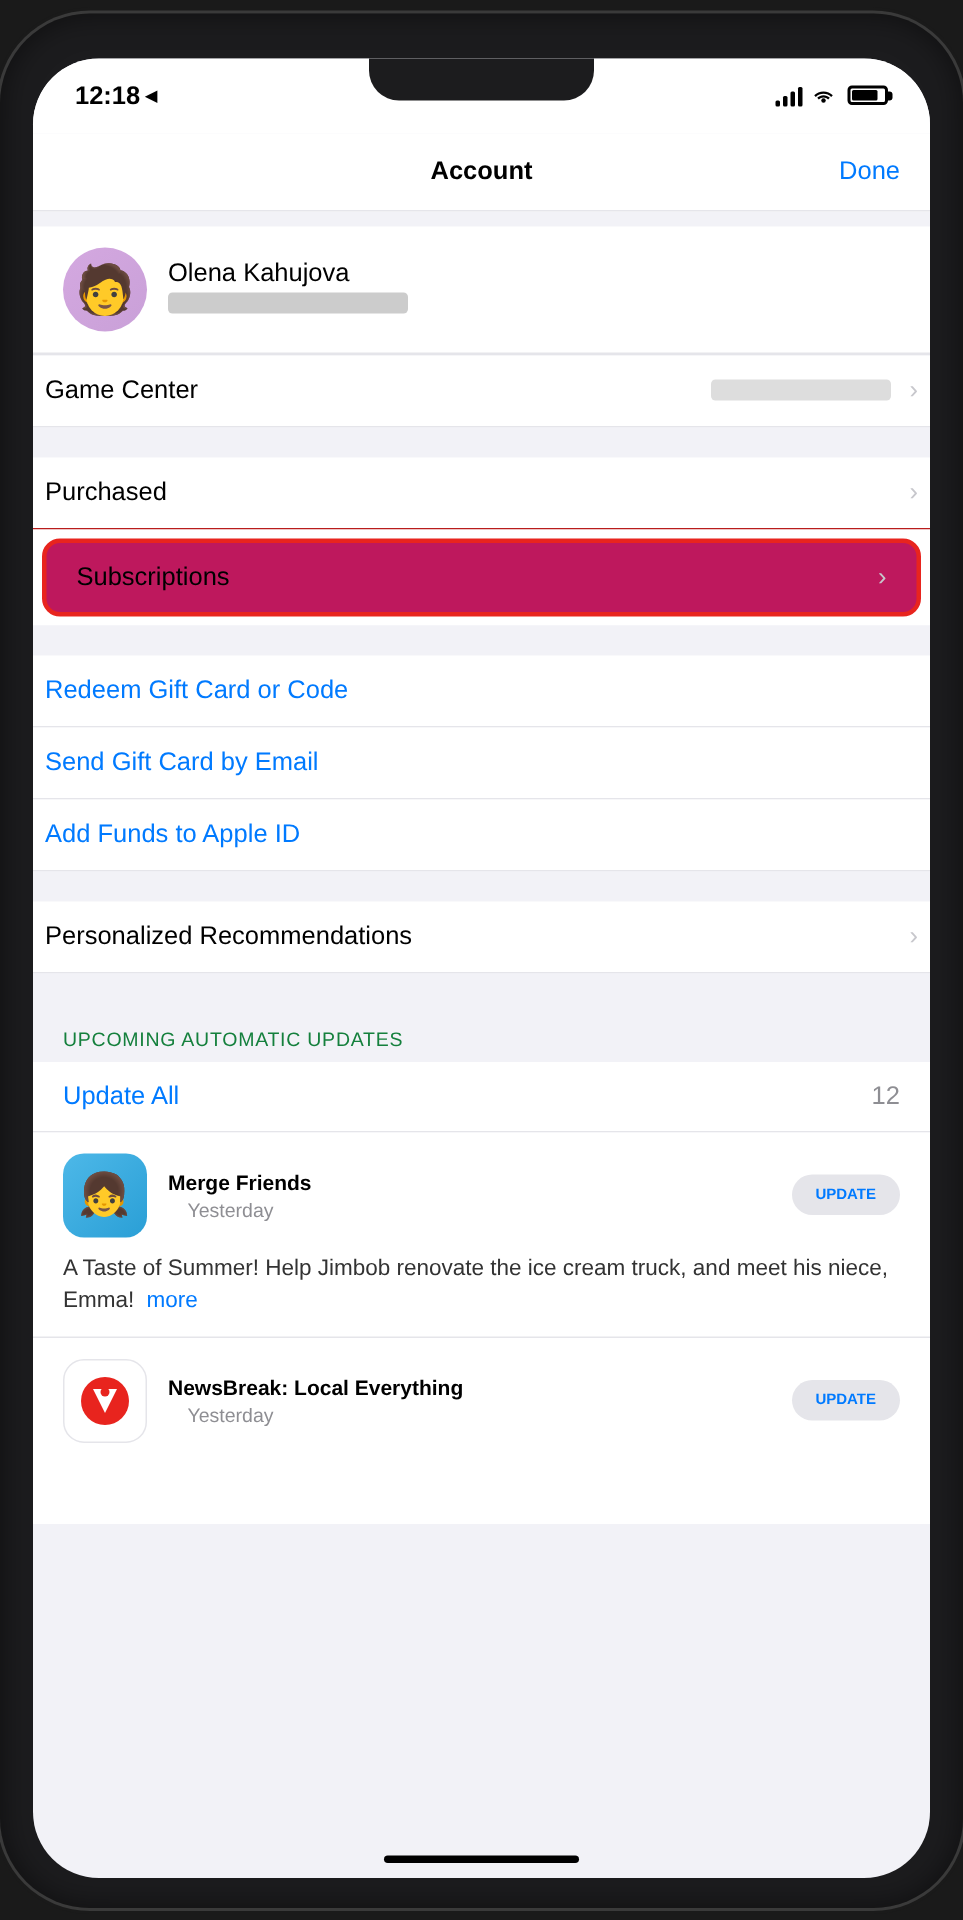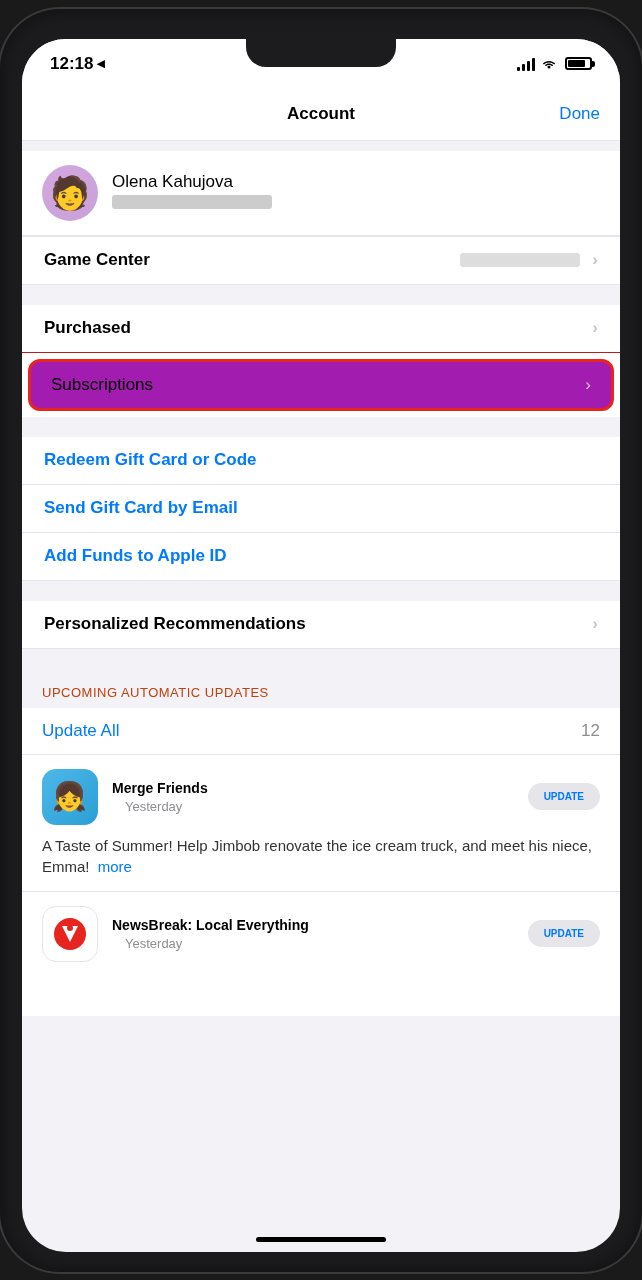--- a/index.html
+++ b/index.html
@@ -193,24 +193,23 @@
       background: #ccc;
       color: transparent;
       border-radius: 3px;
       user-select: none;
     }
 
     .table-row {
       background: #fff;
       display: flex;
       align-items: center;
-      padding: 13px 22px;
+      padding: 13px 8px;
       border-bottom: 1px solid #e5e5ea;
       min-height: 48px;
-      font-weight: bold;
     }
 
     .table-row:last-child {
       border-bottom: none;
     }
 
     .row-label {
       font-size: 17px;
       color: #000;
       flex: 1;
@@ -229,37 +228,37 @@
     }
 
     .row-chevron {
       color: #c7c7cc;
       font-size: 17px;
       margin-left: 4px;
     }
 
     
     .subscriptions-row {
-      background: #a21caf;
+      background: #be185d;
       display: flex;
       align-items: center;
       padding: 13px 20px;
       min-height: 48px;
       border: 3px solid #e8241e;
       border-radius: 12px;
       margin: 0 6px;
       position: relative;
     }
 
     
     .section-header {
       padding: 16px 20px 8px 20px;
       font-size: 13px;
       font-weight: 400;
-      color: #c2410c;
+      color: #15803d;
       text-transform: uppercase;
       letter-spacing: 0.5px;
     }
 
     .update-all-row {
       background: #fff;
       display: flex;
       align-items: center;
       padding: 13px 20px;
       border-bottom: 1px solid #e5e5ea;

